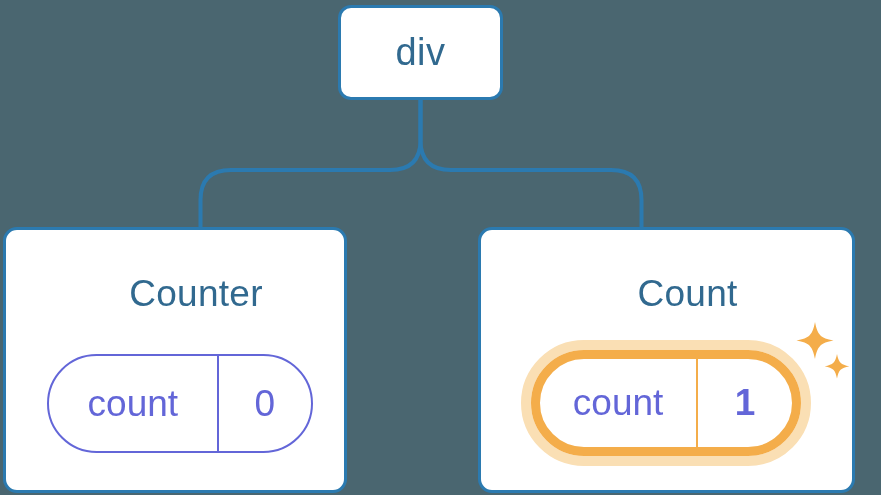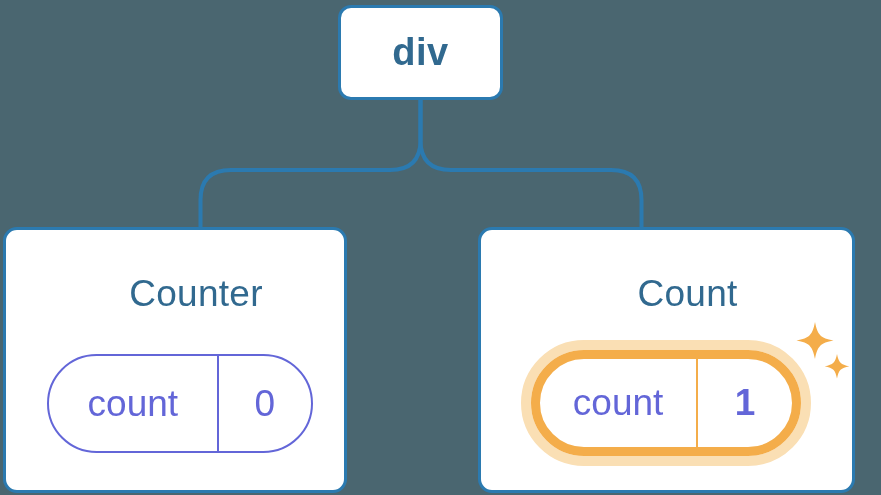--- a/index.html
+++ b/index.html
@@ -41,21 +41,20 @@
     border-radius: 13px;
     box-sizing: border-box;
     display: flex;
     align-items: center;
     justify-content: center;
   }
   #root-node .node-label {
     font-size: 38px;
     color: #31698f;
     letter-spacing: 0.5px;
-    font-weight: bold;
   }
 
   
   .card {
     position: absolute;
     background: #ffffff;
     border: 3px solid #2b7ab0;
     border-radius: 14px;
     box-sizing: border-box;
   }

